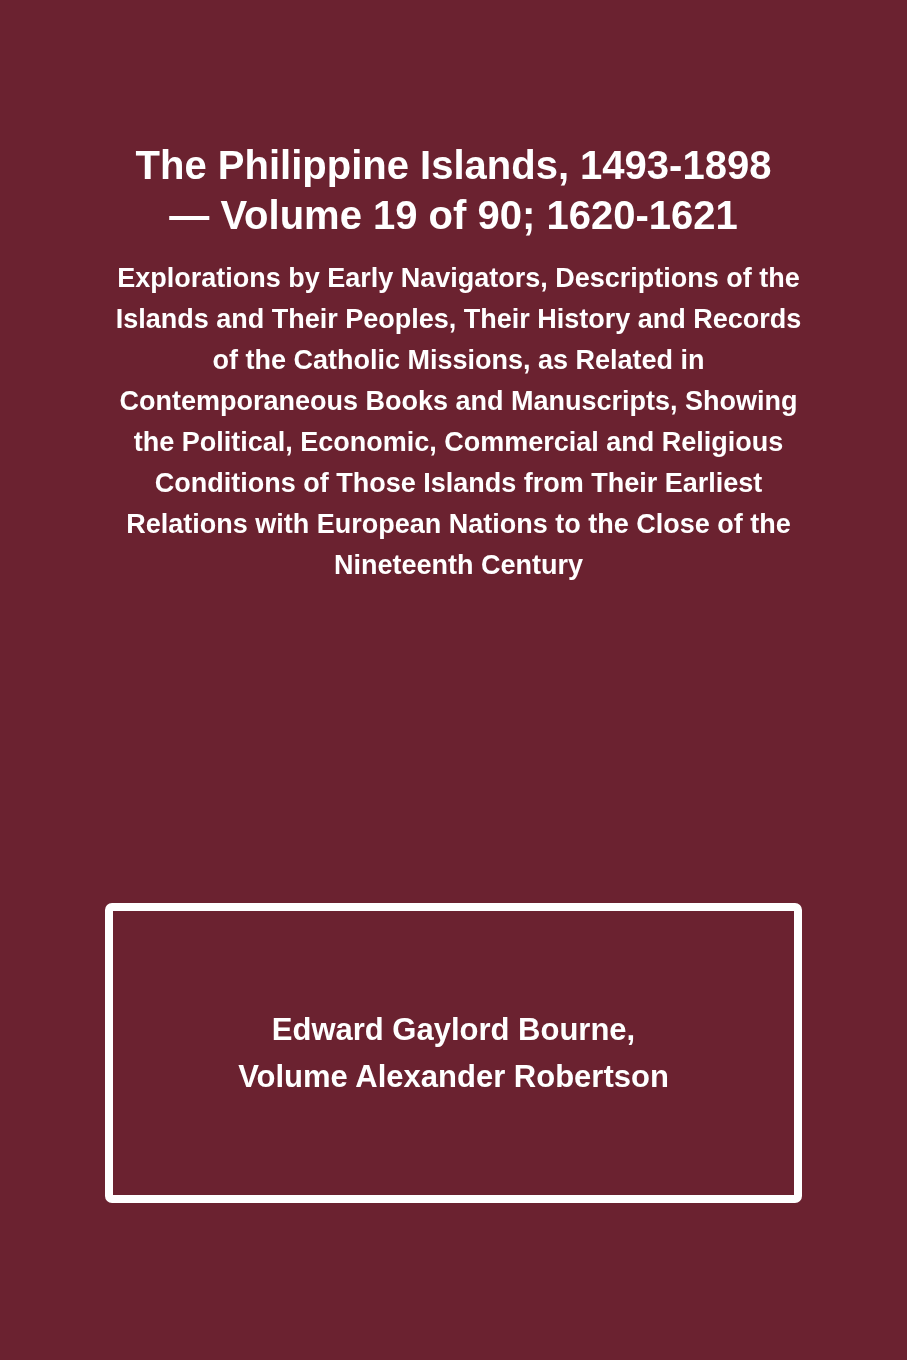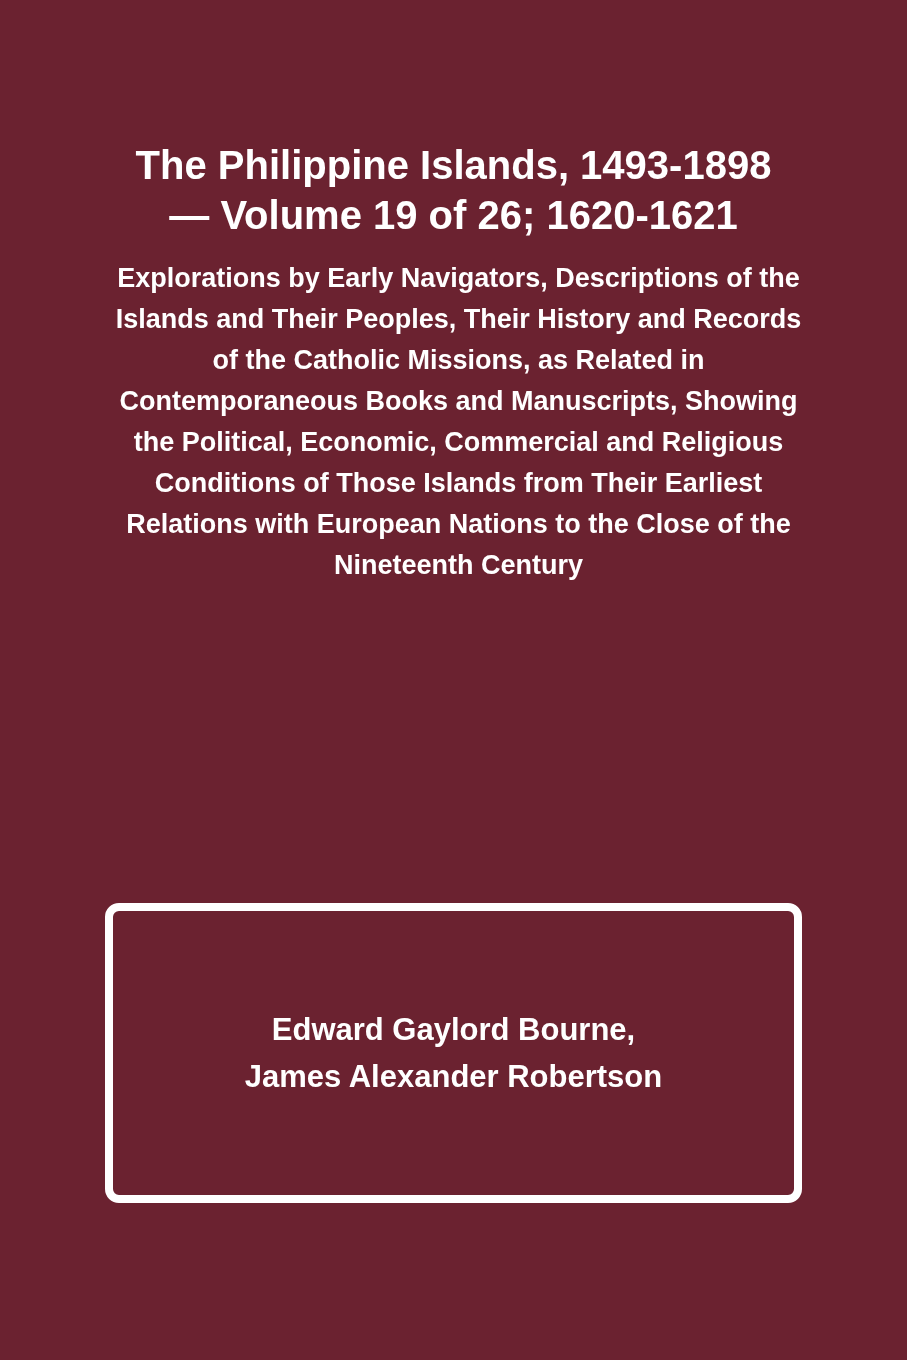--- a/index.html
+++ b/index.html
@@ -47,43 +47,43 @@
     text-align: center;
   }
   .author-box {
     position: absolute;
     left: 105px;
     top: 903px;
     width: 697px;
     height: 300px;
     box-sizing: border-box;
     border: 8px solid #ffffff;
-    border-radius: 14px;
+    border-radius: 7px;
     display: flex;
     flex-direction: column;
     align-items: center;
     justify-content: center;
   }
   .author-line {
     color: #ffffff;
     font-weight: bold;
     font-size: 31px;
     line-height: 47px;
     text-align: center;
     white-space: nowrap;
   }
 </style>
 </head>
 <body>
 
 <div class="cover">
 
   <div class="title-block">
-    <h1 class="main-title">The Philippine Islands, 1493-1898 — Volume 19 of 26; 1620-1621</h1>
+    <h1 class="main-title">The Philippine Islands, 1493-1898 — Volume 19 of 90; 1620-1621</h1>
     <p class="subtitle">Explorations by Early Navigators, Descriptions of the Islands and Their Peoples, Their History and Records of the Catholic Missions, as Related in Contemporaneous Books and Manuscripts, Showing the Political, Economic, Commercial and Religious Conditions of Those Islands from Their Earliest Relations with European Nations to the Close of the Nineteenth Century</p>
   </div>
 
   <div class="author-box">
     <div class="author-line">Edward Gaylord Bourne,</div>
-    <div class="author-line">James Alexander Robertson</div>
+    <div class="author-line">Volume Alexander Robertson</div>
   </div>
 
 </div>
 
 </body></html>

